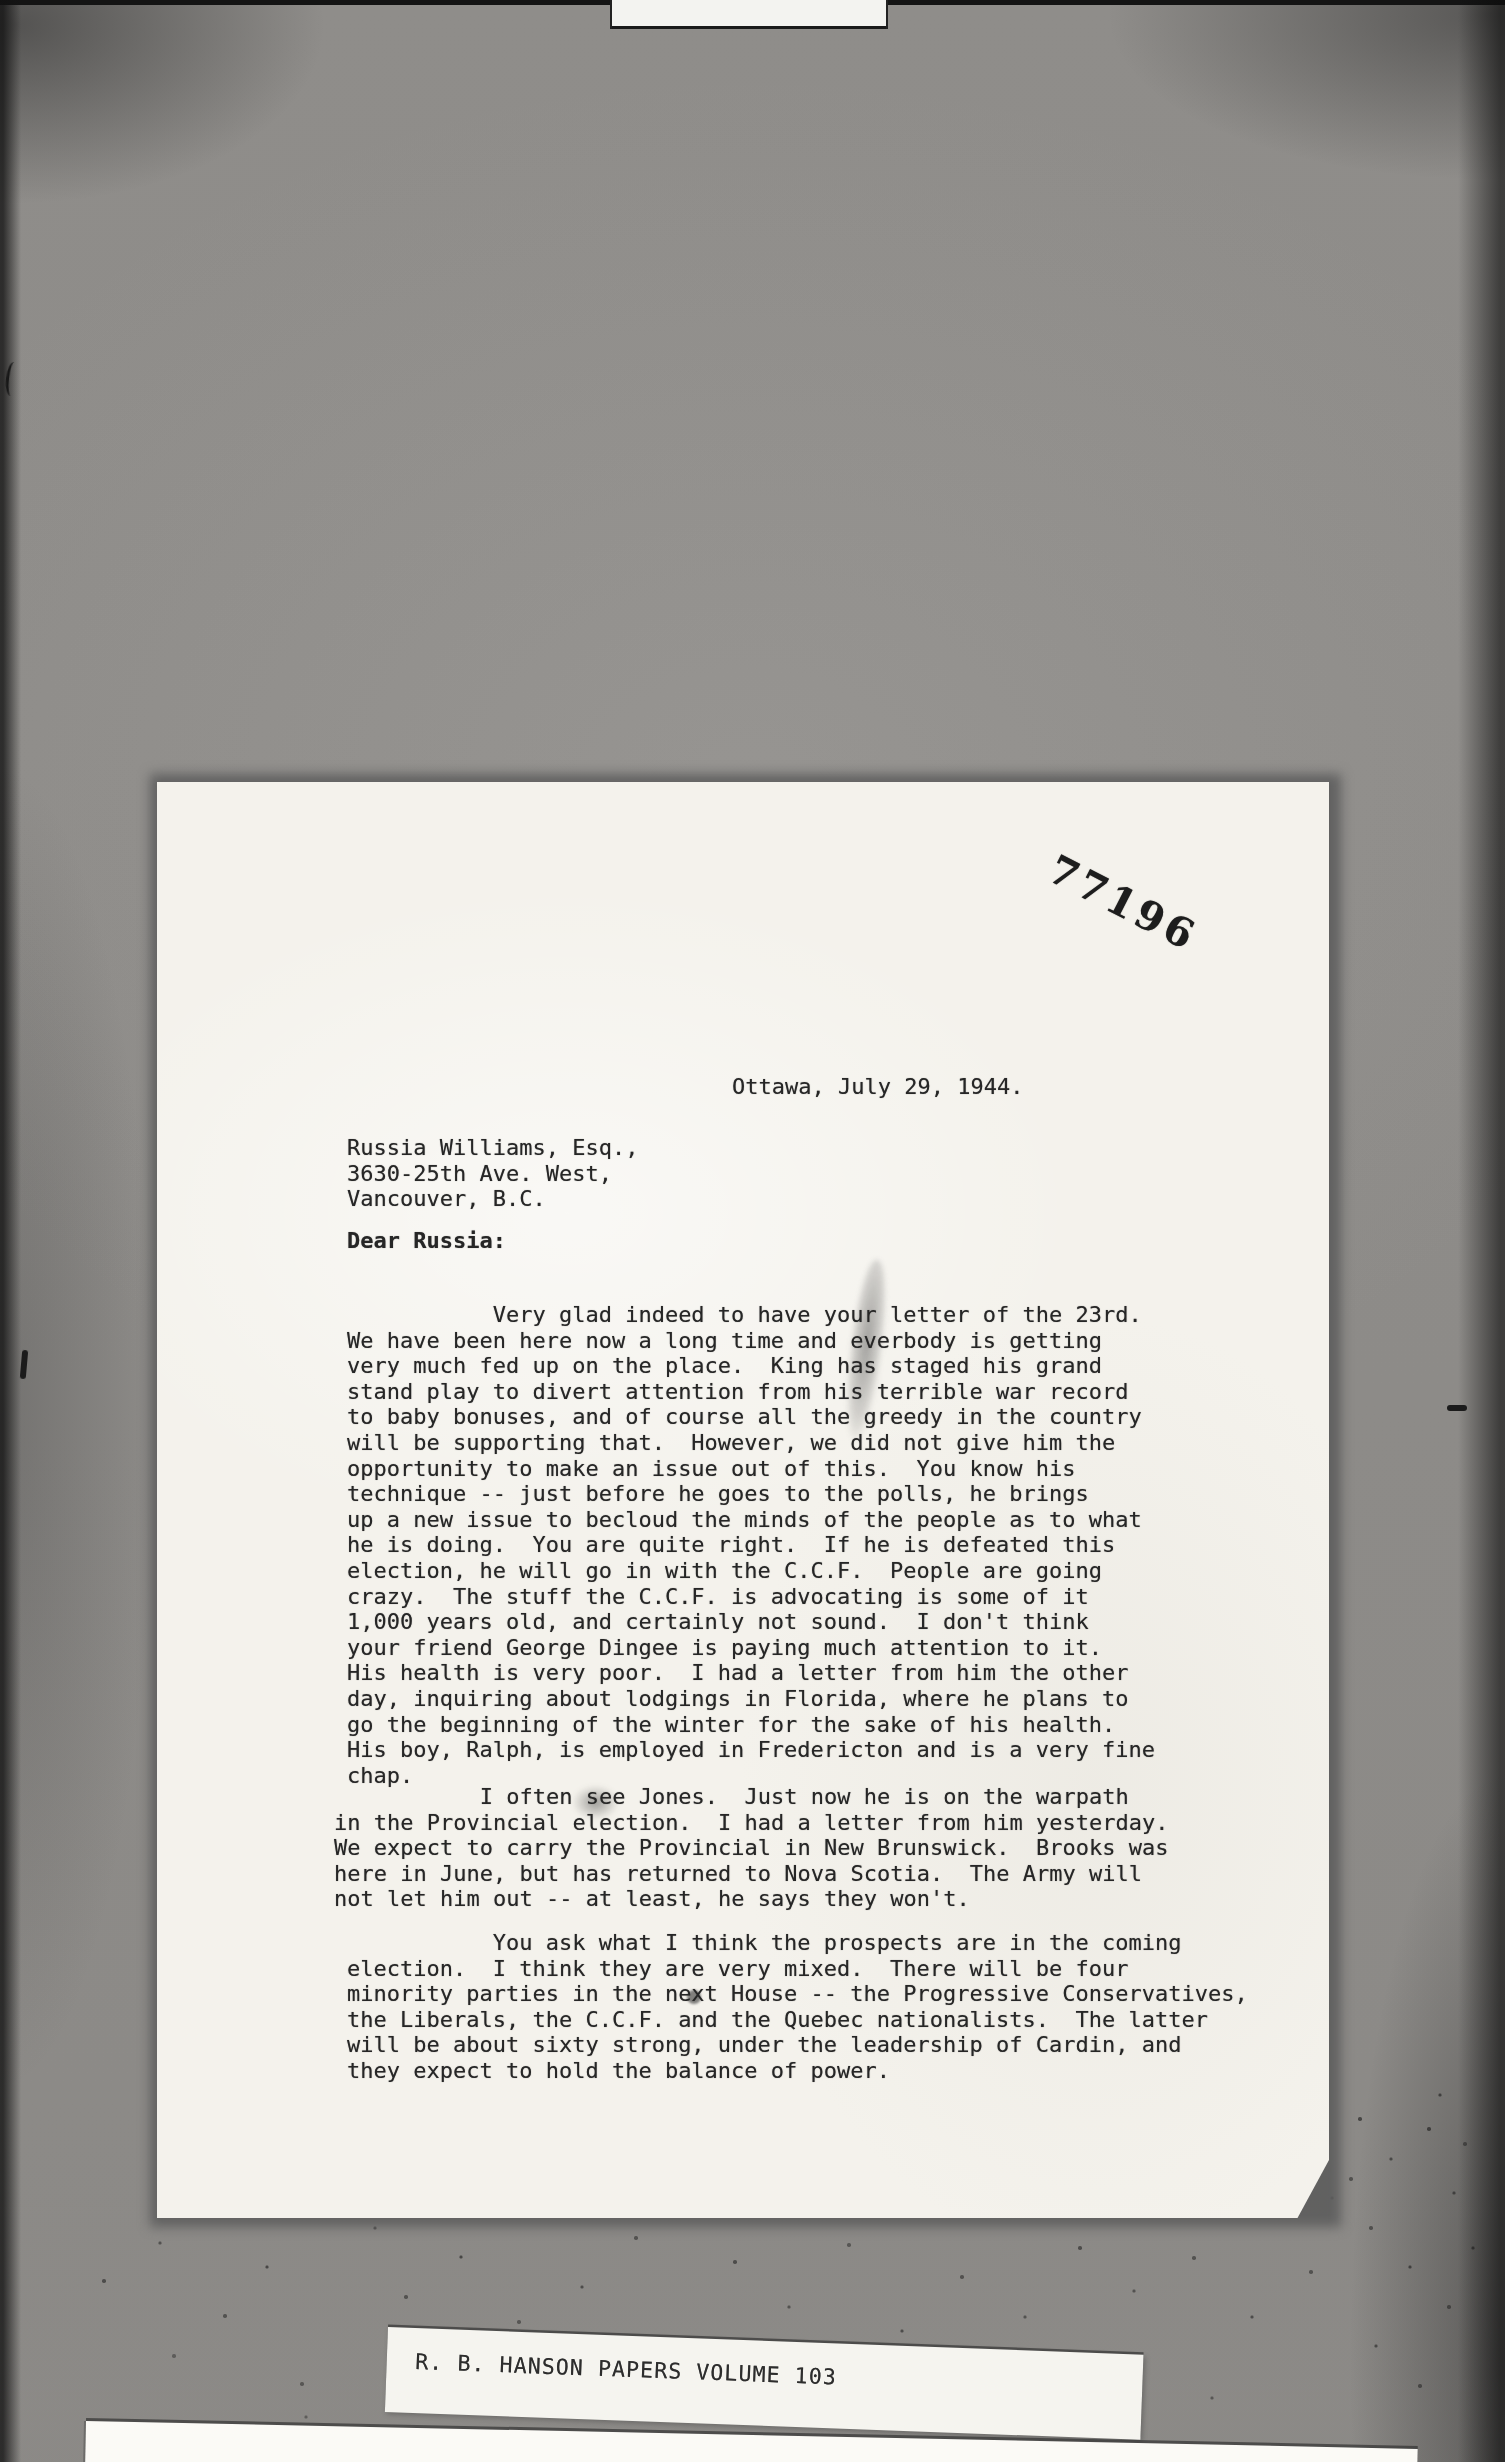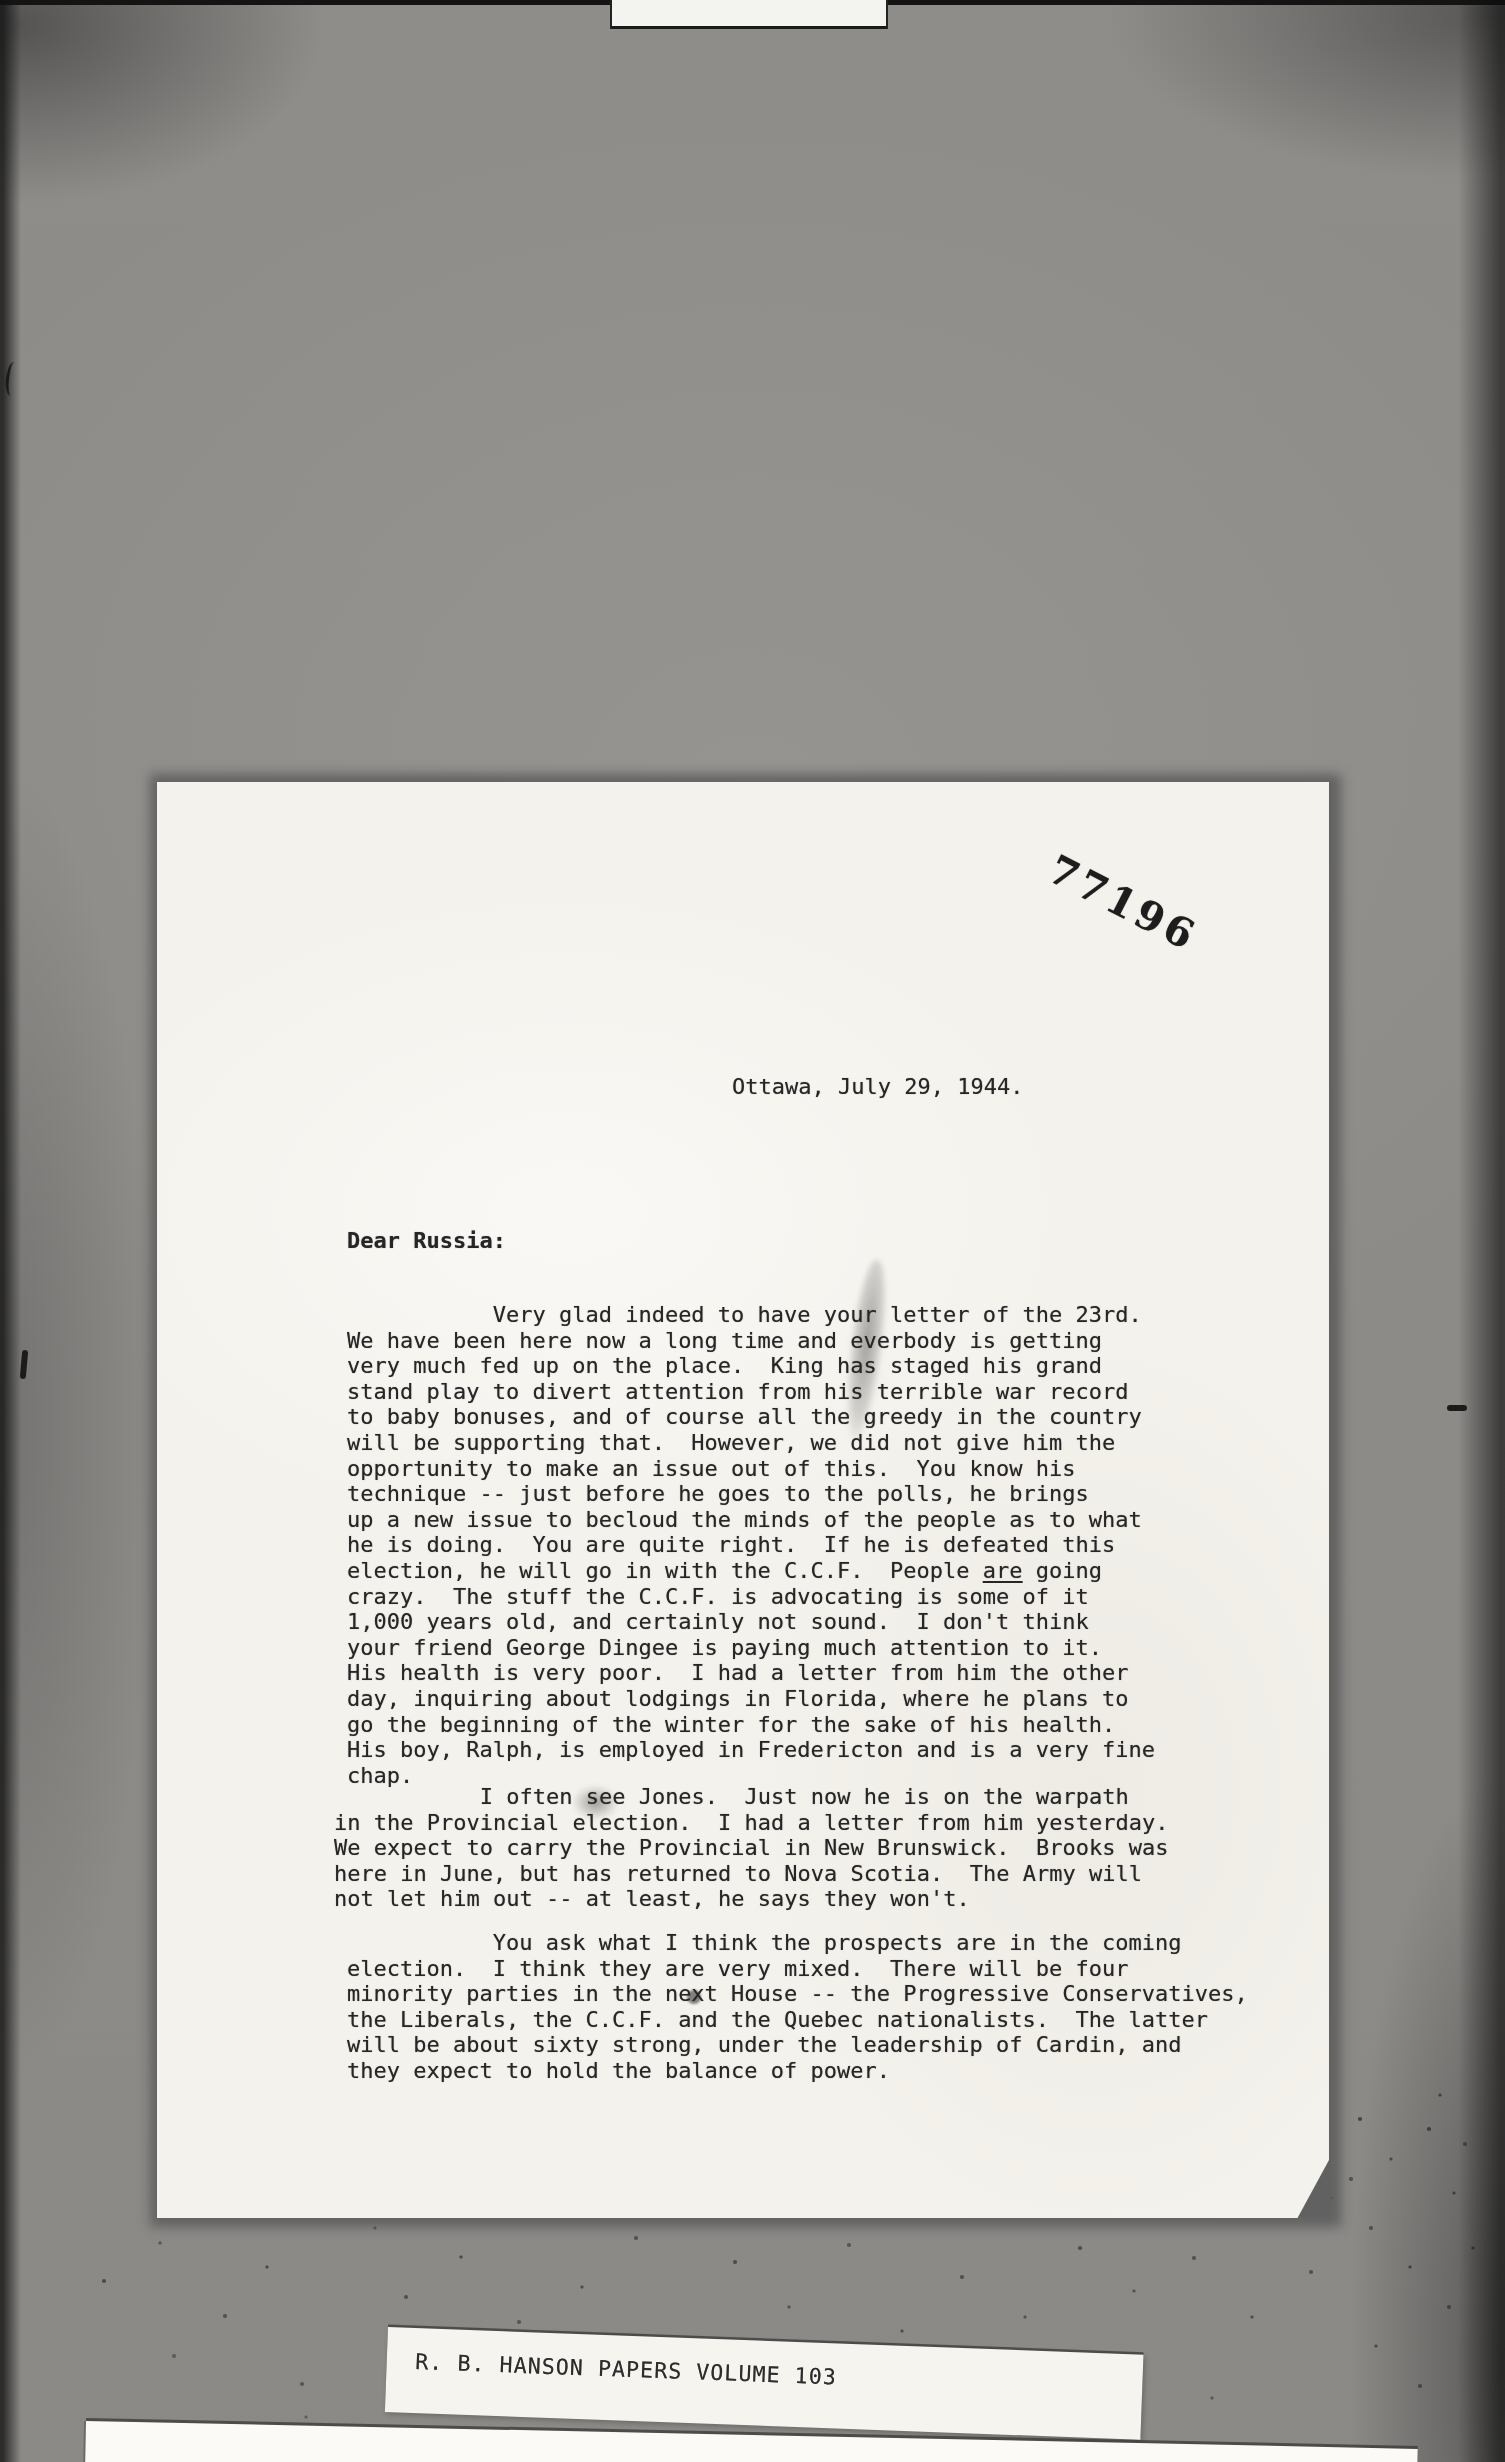--- a/index.html
+++ b/index.html
@@ -72,21 +72,21 @@
   }
   .letter-text{position:absolute;white-space:pre;color:#262626;
     font-family:"DejaVu Sans Mono", monospace;font-size:22px;line-height:25.6px;
     text-shadow:0 0 1px rgba(40,40,40,.5);}
   .dateline{left:575px;top:292px;}
   .recipient{left:190px;top:353px;}
   .salutation{left:190px;top:446px;font-weight:bold;}
   .para-1{left:190px;top:520px;}
   .para-2{left:177px;top:1002px;}
   .para-3{left:190px;top:1148px;}
-  .uline{text-decoration:underline;text-decoration-thickness:2px;text-underline-offset:3.4px;}
+  .uline{text-decoration-thickness:2px;text-underline-offset:3.4px;}
 
   .stamp{left:886px;top:97px;transform:rotate(27deg);
     font-family:"DejaVu Serif", serif;font-weight:700;font-size:40px;letter-spacing:4.4px;
     color:#1d1d1d;text-shadow:0 0 1px rgba(20,20,20,.6);}
 
   .smudge-indeed{left:693px;top:477px;width:31.5px;height:182px;border-radius:50%;
     background:radial-gradient(ellipse at 50% 45%, rgba(45,45,45,.42), rgba(60,60,60,.18) 55%, transparent 75%);
     filter:blur(2.5px);transform:rotate(7deg);}
   .smudge-jones{left:415px;top:1003px;width:47px;height:35px;border-radius:50%;
     background:radial-gradient(ellipse, rgba(50,50,50,.45), transparent 70%);filter:blur(2.5px);}
@@ -118,20 +118,21 @@
 <div class="abs speckles" data-name="dust-speckles"></div>
 
 <div class="abs page-shadow" data-name="page-shadow"></div>
 <div class="abs letter-page" data-name="letter-document">
   <div class="abs stamp" data-name="archive-stamp-number">77196</div>
   <div class="abs smudge-indeed" data-name="ink-smudge"></div>
   <div class="abs smudge-jones" data-name="ink-smudge"></div>
   <div class="abs ink-dot" data-name="ink-blot"></div>
 
   <div class="letter-text dateline" data-name="letter-dateline">Ottawa, July 29, 1944.</div>
+  <div class="letter-text recipient" data-name="recipient-address"><div data-name="letter-line">Russia Williams, Esq.,</div><div data-name="letter-line">3630-25th Ave. West,</div><div data-name="letter-line">Vancouver, B.C.</div></div>
   <div class="letter-text salutation" data-name="salutation">Dear Russia:</div>
   <div class="letter-text para-1" data-name="letter-paragraph-1"><div data-name="letter-line">           Very glad indeed to have your letter of the 23rd.</div><div data-name="letter-line">We have been here now a long time and everbody is getting</div><div data-name="letter-line">very much fed up on the place.  King has staged his grand</div><div data-name="letter-line">stand play to divert attention from his terrible war record</div><div data-name="letter-line">to baby bonuses, and of course all the greedy in the country</div><div data-name="letter-line">will be supporting that.  However, we did not give him the</div><div data-name="letter-line">opportunity to make an issue out of this.  You know his</div><div data-name="letter-line">technique -- just before he goes to the polls, he brings</div><div data-name="letter-line">up a new issue to becloud the minds of the people as to what</div><div data-name="letter-line">he is doing.  You are quite right.  If he is defeated this</div><div data-name="letter-line">election, he will go in with the C.C.F.  People <span class="uline">are</span> going</div><div data-name="letter-line">crazy.  The stuff the C.C.F. is advocating is some of it</div><div data-name="letter-line">1,000 years old, and certainly not sound.  I don't think</div><div data-name="letter-line">your friend George Dingee is paying much attention to it.</div><div data-name="letter-line">His health is very poor.  I had a letter from him the other</div><div data-name="letter-line">day, inquiring about lodgings in Florida, where he plans to</div><div data-name="letter-line">go the beginning of the winter for the sake of his health.</div><div data-name="letter-line">His boy, Ralph, is employed in Fredericton and is a very fine</div><div data-name="letter-line">chap.</div></div>
   <div class="letter-text para-2" data-name="letter-paragraph-2"><div data-name="letter-line">           I often see Jones.  Just now he is on the warpath</div><div data-name="letter-line">in the Provincial election.  I had a letter from him yesterday.</div><div data-name="letter-line">We expect to carry the Provincial in New Brunswick.  Brooks was</div><div data-name="letter-line">here in June, but has returned to Nova Scotia.  The Army will</div><div data-name="letter-line">not let him out -- at least, he says they won't.</div></div>
   <div class="letter-text para-3" data-name="letter-paragraph-3"><div data-name="letter-line">           You ask what I think the prospects are in the coming</div><div data-name="letter-line">election.  I think they are very mixed.  There will be four</div><div data-name="letter-line">minority parties in the next House -- the Progressive Conservatives,</div><div data-name="letter-line">the Liberals, the C.C.F. and the Quebec nationalists.  The latter</div><div data-name="letter-line">will be about sixty strong, under the leadership of Cardin, and</div><div data-name="letter-line">they expect to hold the balance of power.</div></div>
 </div>
 
 <div class="abs label-strip" data-name="fonds-label-strip">
   <div class="label-strip-text" data-name="fonds-label-text">R. B. HANSON PAPERS VOLUME 103</div>
 </div>
 

